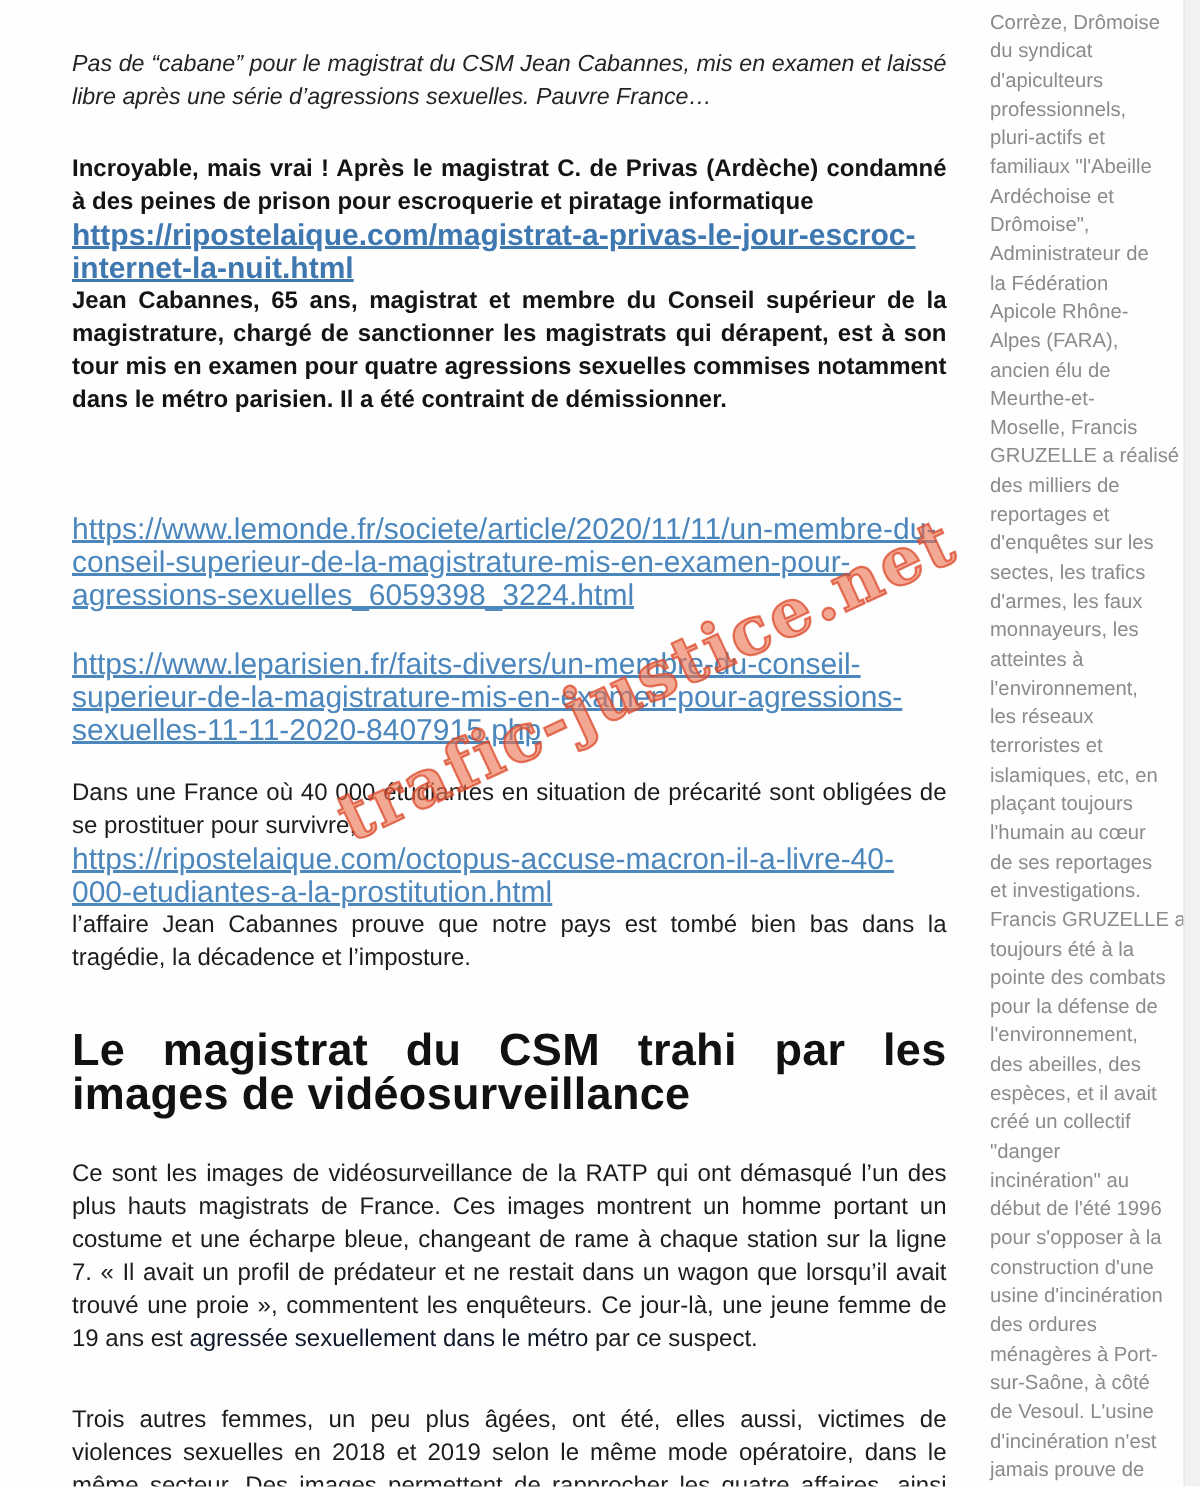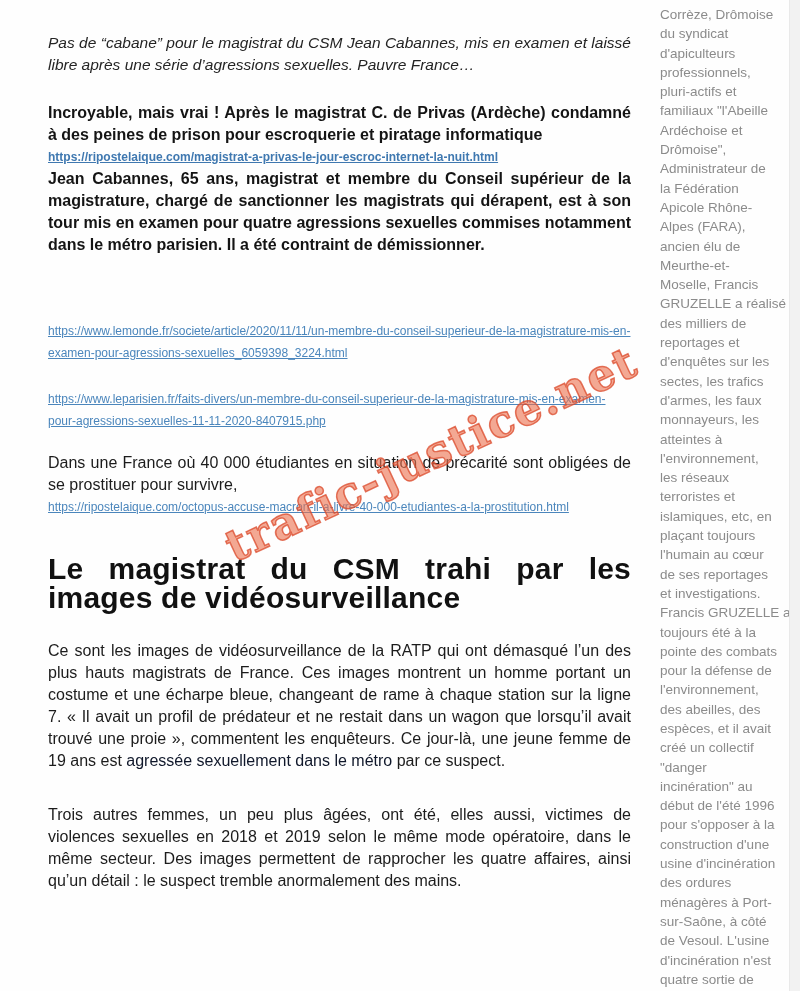--- a/index.html
+++ b/index.html
@@ -33,21 +33,21 @@
   .bold-para {
     font-weight: bold; font-size: 16px; line-height: 22px;
     color: #141414; text-align: justify;
   }
   .para {
     font-size: 16px; line-height: 22px;
     color: #1c1c1c; text-align: justify;
   }
   .link {
     display: block;
-    font-size: 12px; line-height: 22px;
+    font-size: 20px; line-height: 22px;
     color: #4b86bc; text-decoration: underline;
     cursor: pointer; word-break: normal; overflow-wrap: break-word;
   }
   .bold-link { font-weight: bold; color: #3f78b0; }
   .lemonde { margin-top: 64px; }
   .leparisien { margin-top: 24px; }
 
   h2.section-heading {
     margin-top: 36px;
     font-size: 30px; line-height: 29px; font-weight: bold;
@@ -94,20 +94,21 @@
       <p class="bold-para">Jean Cabannes, 65 ans, magistrat et membre du Conseil supérieur de la magistrature, chargé de sanctionner les magistrats qui dérapent, est à son tour mis en examen pour quatre agressions sexuelles commises notamment dans le métro parisien. Il a été contraint de démissionner.</p>
     </div>
 
     <a class="link lemonde">https://www.lemonde.fr/societe/article/2020/11/11/un-membre-du-conseil-superieur-de-la-magistrature-mis-en-examen-pour-agressions-sexuelles_6059398_3224.html</a>
 
     <a class="link leparisien">https://www.leparisien.fr/faits-divers/un-membre-du-conseil-superieur-de-la-magistrature-mis-en-examen-pour-agressions-sexuelles-11-11-2020-8407915.php</a>
 
     <div class="block block-e">
       <p class="para">Dans une France où 40 000 étudiantes en situation de précarité sont obligées de se prostituer pour survivre,</p>
       <a class="link">https://ripostelaique.com/octopus-accuse-macron-il-a-livre-40-000-etudiantes-a-la-prostitution.html</a>
+      <p class="para">l’affaire Jean Cabannes prouve que notre pays est tombé bien bas dans la tragédie, la décadence et l’imposture.</p>
     </div>
 
     <h2 class="section-heading">Le magistrat du CSM trahi par les images de vidéosurveillance</h2>
 
     <p class="para para-g"><span>Ce sont les images de vidéosurveillance de la RATP qui ont démasqué l’un des plus hauts magistrats de France. Ces images montrent un homme portant un costume et une écharpe bleue, changeant de rame à chaque station sur la ligne 7. « Il avait un profil de prédateur et ne restait dans un wagon que lorsqu’il avait trouvé une proie », commentent les enquêteurs. Ce jour-là, une jeune femme de 19 ans est </span><a class="inline-link">agressée sexuellement dans le métro</a><span> par ce suspect.</span></p>
 
     <p class="para para-h">Trois autres femmes, un peu plus âgées, ont été, elles aussi, victimes de violences sexuelles en 2018 et 2019 selon le même mode opératoire, dans le même secteur. Des images permettent de rapprocher les quatre affaires, ainsi qu’un détail : le suspect tremble anormalement des mains.</p>
 
   </main>
 
@@ -155,21 +156,21 @@
       <div class="side-line">incinération" au</div>
       <div class="side-line">début de l'été 1996</div>
       <div class="side-line">pour s'opposer à la</div>
       <div class="side-line">construction d'une</div>
       <div class="side-line">usine d'incinération</div>
       <div class="side-line">des ordures</div>
       <div class="side-line">ménagères à Port-</div>
       <div class="side-line">sur-Saône, à côté</div>
       <div class="side-line">de Vesoul. L'usine</div>
       <div class="side-line">d'incinération n'est</div>
-      <div class="side-line">quatre sortie de</div>
+      <div class="side-line">jamais prouve de</div>
       <div class="side-line">terre</div>
     </aside>
 
   <div class="watermark">trafic-justice.net</div>
 
   <div class="window-edge"></div>
 
 </div>
 
 </body></html>

